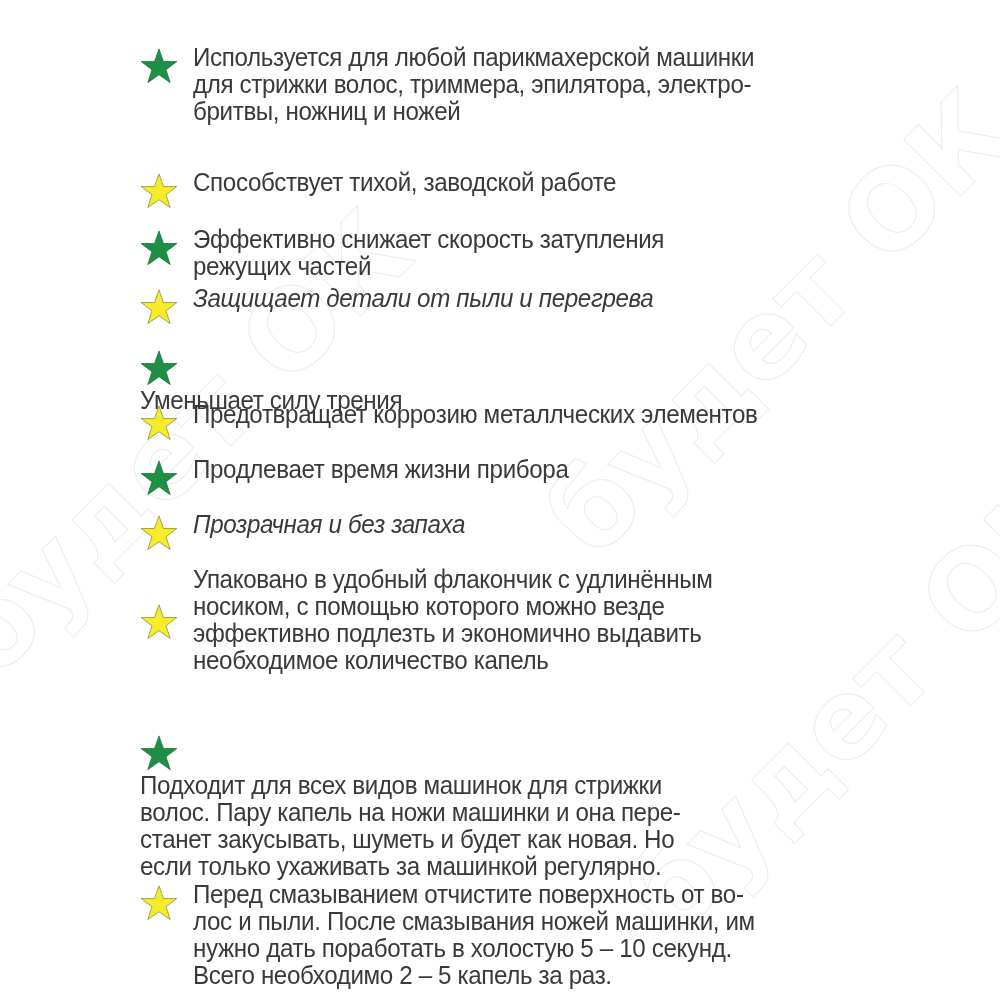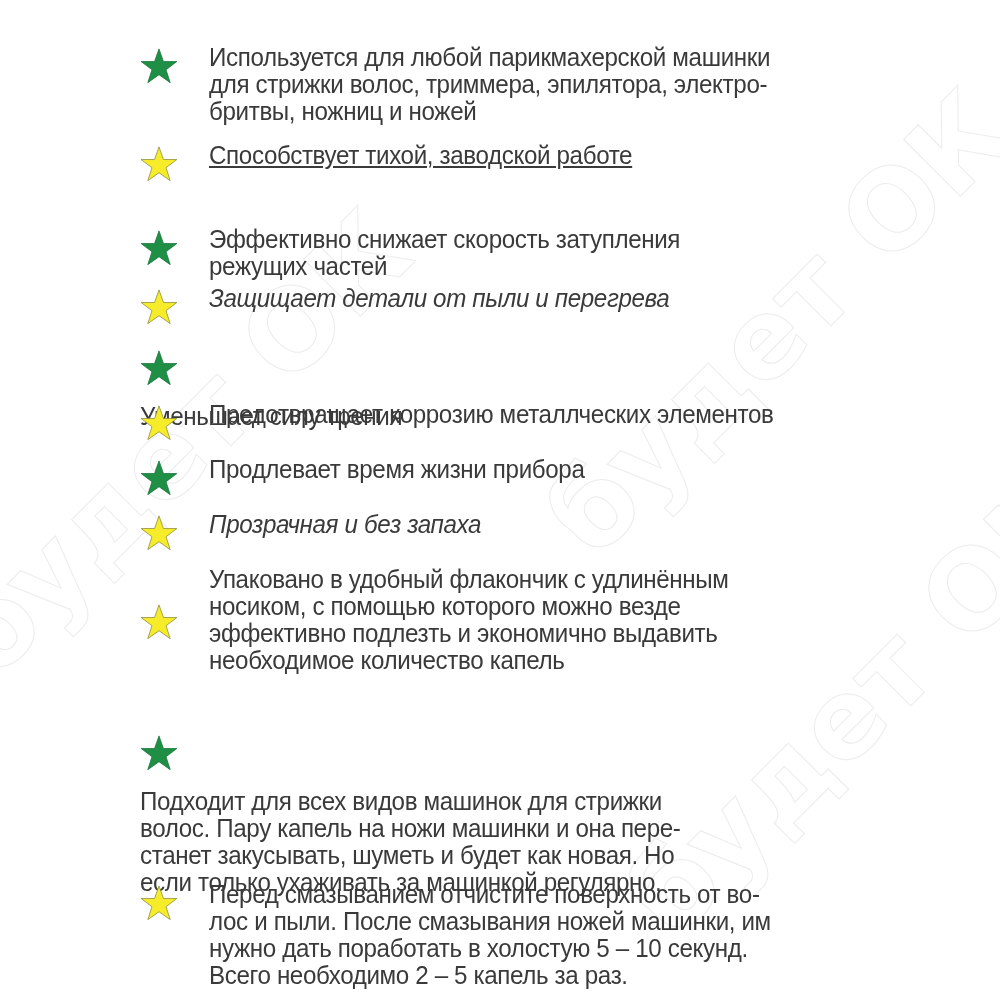--- a/index.html
+++ b/index.html
@@ -9,21 +9,21 @@
       font-family: "Liberation Sans", sans-serif;
       color: #3a3a3a;
     }
     .watermark {
       position: absolute; font-family: "DejaVu Sans", sans-serif;
       font-size: 110px; font-weight: bold; color: transparent;
       -webkit-text-stroke: 1px #ececec; transform: rotate(-45deg);
       white-space: nowrap; pointer-events: none;
     }
     .list { position: absolute; left: 0; top: 0; width: 1000px; }
-    .item { position: absolute; left: 140px; display: flex; align-items: flex-start; gap: 16px; }
+    .item { position: absolute; left: 140px; display: flex; align-items: flex-start; }
     .star { width: 38px; height: 38px; margin-right: 15px; flex: 0 0 38px; margin-top: 3px; }
     .text {
       font-size: 26px; line-height: 27px; letter-spacing: -0.4px;
       transform: scaleX(0.93); transform-origin: left top; width: 720px;
     }
     .line { display: block; white-space: nowrap; }
   </style>
 </head>
 <body>
 
@@ -37,21 +37,21 @@
     <svg class="star" viewBox="0 0 40 40">
         <polygon points="20,2 24.7,15.3 38.8,15.3 27.4,23.9 31.8,37.5 20,29.2 8.2,37.5 12.6,23.9 1.2,15.3 15.3,15.3" fill="#1e8f45" stroke="#177338" stroke-width="0.8"></polygon>
       </svg>
     <div class="text">
       <span class="line">Используется для любой парикмахерской машинки</span>
       <span class="line">для стрижки волос, триммера, эпилятора, электро-</span>
       <span class="line">бритвы, ножниц и ножей</span>
     </div>
   </div>
 
-  <div class="item" style="top:142px;text-decoration:underline;">
+  <div class="item" style="top:169px;">
     <svg class="star" viewBox="0 0 40 40">
         <polygon points="20,2 24.7,15.3 38.8,15.3 27.4,23.9 31.8,37.5 20,29.2 8.2,37.5 12.6,23.9 1.2,15.3 15.3,15.3" fill="#f7ec2a" stroke="#8a8a3a" stroke-width="0.8"></polygon>
       </svg>
     <div class="text">
       <span class="line">Способствует тихой, заводской работе</span>
     </div>
   </div>
 
   <div class="item" style="top:226px;">
     <svg class="star" viewBox="0 0 40 40">

